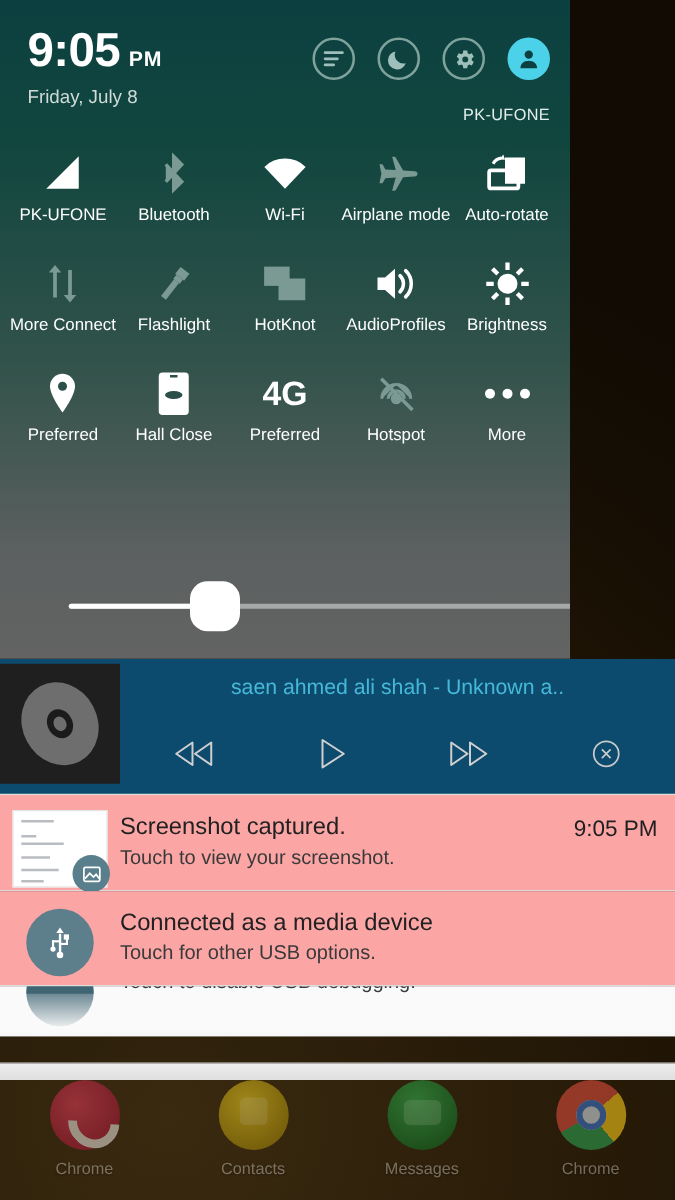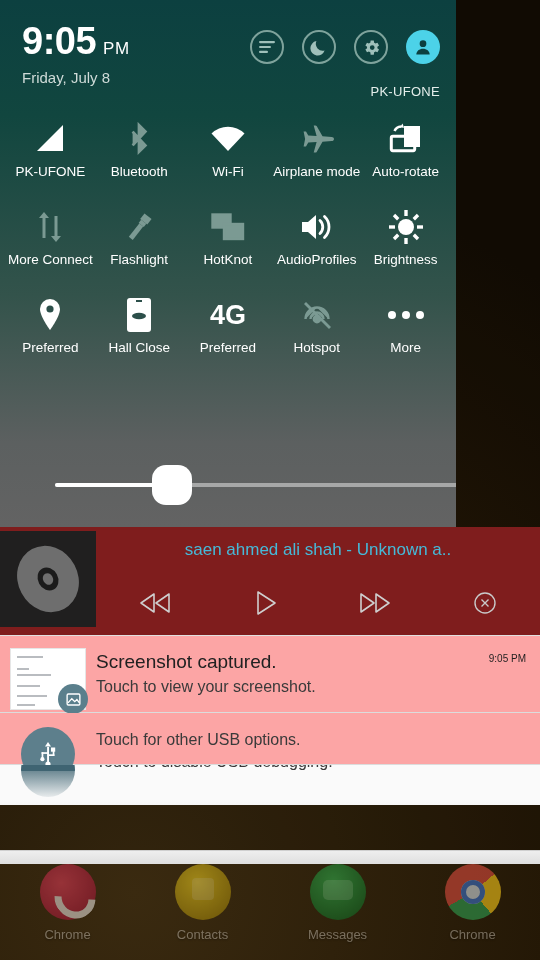--- a/index.html
+++ b/index.html
@@ -73,21 +73,21 @@
   }
 
   
   #qs-header { position:relative; height:115px; }
   #clock-block { position:absolute; left:22px; top:22px; }
   #clock-row { display:flex; align-items:baseline; }
   #clock-time {
     font-size:38px; font-weight:bold; color:#fff; letter-spacing:-.5px; line-height:1;
   }
   #clock-ampm {
-    font-size:17px; font-weight:normal; color:#fff; margin-left:7px; letter-spacing:.5px;text-align:center;
+    font-size:17px; font-weight:bold; color:#fff; margin-left:7px; letter-spacing:.5px;text-align:center;
   }
   #clock-date { margin-top:9px; font-size:15px; color:#cfdbd8; }
 
   #header-icons {
     position:absolute; right:16px; top:30px; display:flex; align-items:center; gap:18px;
   }
   .hdr-btn {
     width:34px; height:34px; border-radius:50%;
     display:flex; align-items:center; justify-content:center;
   }
@@ -134,21 +134,21 @@
   }
 
   
   #notif-list {
     position:absolute; left:0; top:527px; width:540px; height:337px;
     overflow:hidden;
   }
 
   
   #music-notif {
-    position:relative; height:109px; background:#7f1d1d;
+    position:relative; height:109px; background:#0c4a6e;
     border-bottom:1px solid #e0e0e0;
   }
   #album-art {
     position:absolute; left:0; top:4px; width:96px; height:96px; background:#201f1f;
     display:flex; align-items:center; justify-content:center;
   }
   #music-title {
     position:absolute; left:110px; top:13px; right:14px;
     font-size:17px; color:#46b9d8; text-align:center; white-space:nowrap; overflow:hidden;
   }
@@ -158,21 +158,21 @@
   }
   .mc { flex:1; display:flex; align-items:center; justify-content:center; }
 
   
   .notif-row {
     position:relative; background:#fca5a5; border-bottom:1px solid #dcdcdc;
     padding:14px 14px 14px 96px;
   }
   .notif-title { font-size:19px; color:#212121; line-height:1.25; }
   .notif-sub   { font-size:16px; color:#3a3a3a; line-height:1.3; margin-top:3px; }
-  .notif-time  { position:absolute; right:14px; top:17px; font-size:10px; color:#1f1f1f; }
+  .notif-time  { position:absolute; right:14px; top:17px; font-size:18px; color:#1f1f1f; }
 
   
   #shot-thumb {
     position:absolute; left:10px; top:12px; width:76px; height:62px;
     background:#ffffff; border:1px solid #e6e6e6; overflow:hidden;
   }
   .thumb-line { position:absolute; background:#b9bcc0; height:2px; }
   #shot-badge {
     position:absolute; left:58px; top:48px; width:30px; height:30px;
     border-radius:50%; background:#5a7f8c;
@@ -508,20 +508,21 @@
         <rect x="11.1" y="6" width="1.9" height="16"></rect>
         <path d="M12 1l3 4.4H9z"></path>
         <rect x="5.6" y="11.2" width="1.7" height="6"></rect>
         <rect x="5.6" y="11.2" width="6.8" height="1.7"></rect>
         <circle cx="6.4" cy="18.2" r="2.1"></circle>
         <rect x="16.7" y="9" width="1.7" height="6"></rect>
         <rect x="11.6" y="13.3" width="6.8" height="1.7"></rect>
         <rect x="15" y="6.5" width="4.2" height="4.2"></rect>
       </svg>
     </div>
+    <div class="notif-title">Connected as a media device</div>
     <div class="notif-sub">Touch for other USB options.</div>
   </div>
 
   <div id="partial-notif">
     <div id="partial-ico"></div>
     <div id="partial-text">Touch to disable USB debugging.</div>
     <div id="fade-cover"></div>
   </div>
 
   <div id="shade-handle"></div>

